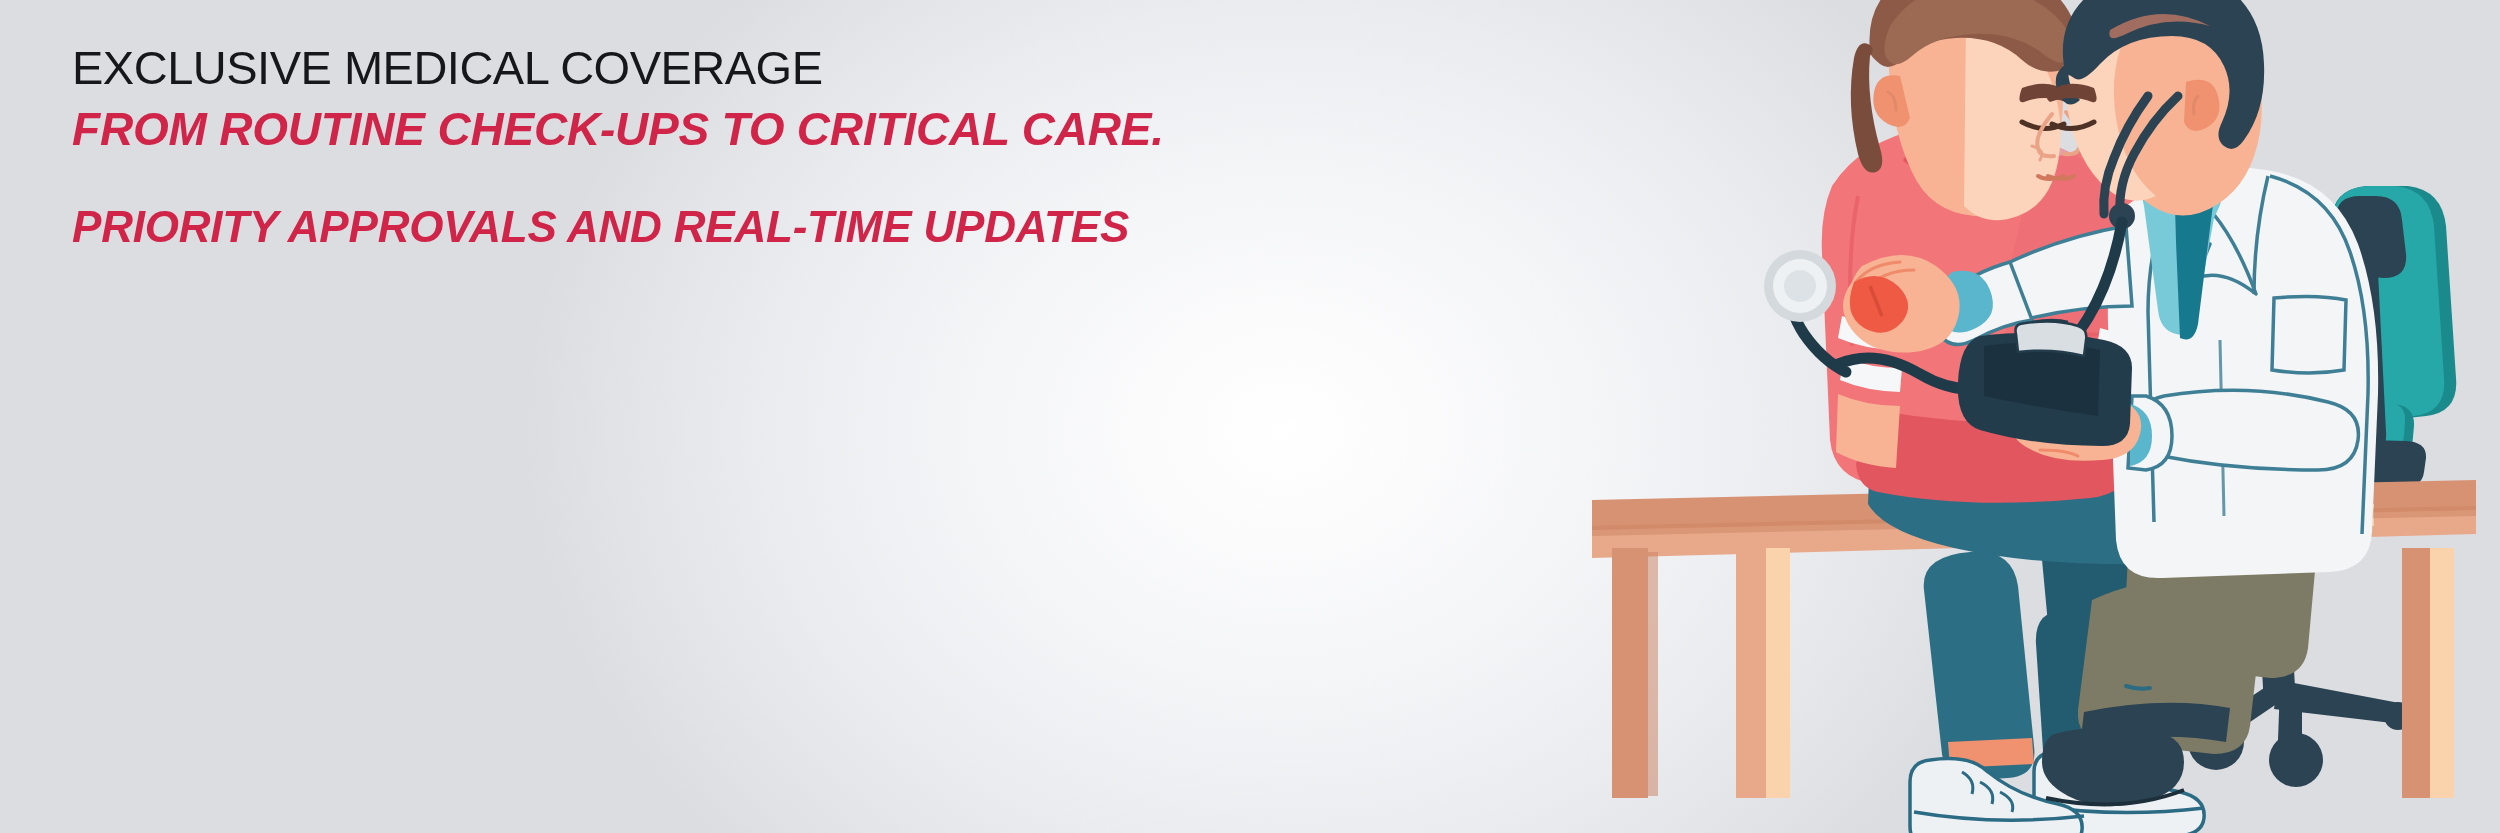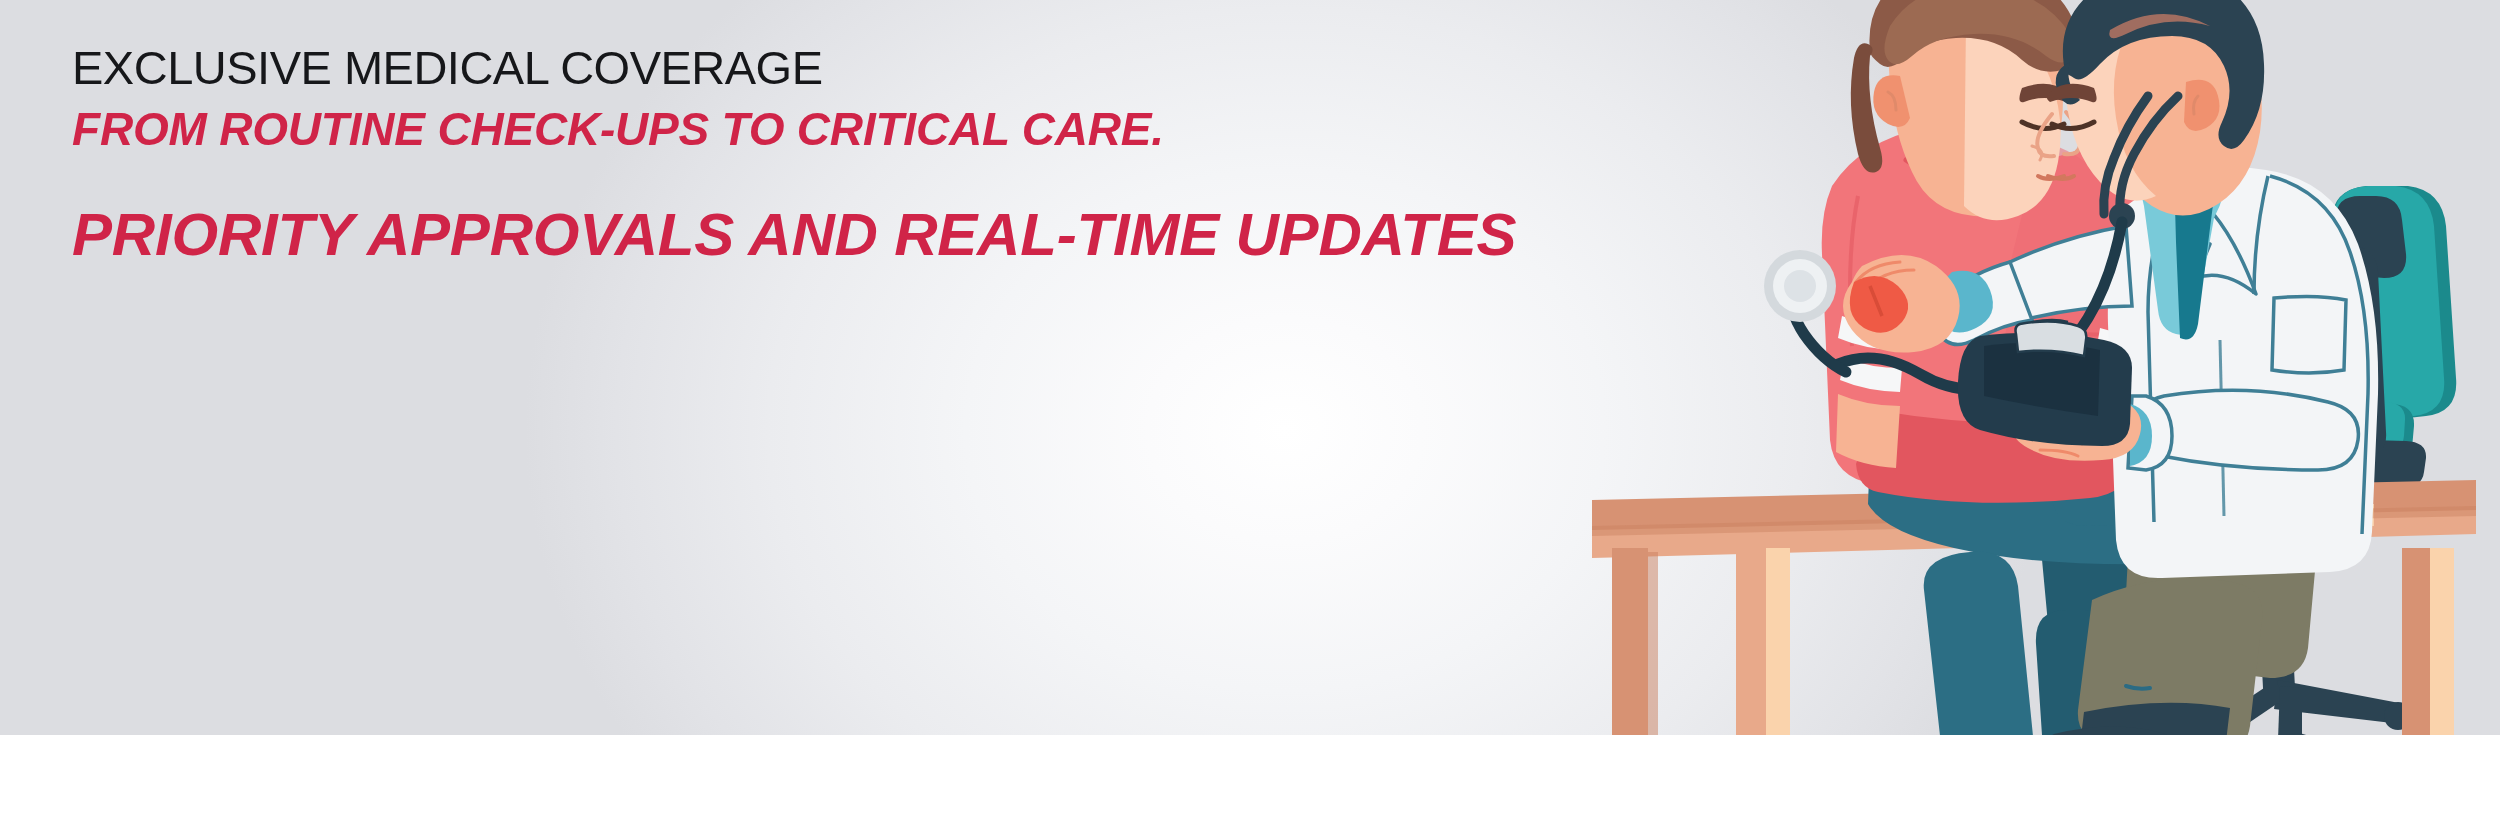--- a/index.html
+++ b/index.html
@@ -3,21 +3,21 @@
 <meta charset="utf-8">
 <style>
   html, body {
     margin: 0;
     padding: 0;
     background: #ffffff;
   }
   #banner {
     position: relative;
     width: 2500px;
-    height: 735px;
+    height: 833px;
     overflow: hidden;
     font-family: "Liberation Sans", sans-serif;
     background:
       radial-gradient(ellipse 760px 620px at 1285px 430px,
         #ffffff 0%, #fbfbfc 18%, #f4f5f7 42%, #ebecef 68%, #e2e3e7 88%, #dcdde1 100%),
       linear-gradient(105deg, #d9dadd 0%, #e2e3e6 35%, #eceef1 60%, #e6e7ea 100%);
   }
   
   #headline {
     position: absolute;
@@ -39,21 +39,21 @@
   .hl-accent {
     font-size: 46px;
     font-weight: 700;
     font-style: italic;
     color: #d02448;
     letter-spacing: -0.2px;
     margin-top: 15px;
   }
   .hl-gap { height: 53px; }
   .hl-accent2 {
-    font-size: 60px;
+    font-size: 44px;
     font-weight: 700;
     font-style: italic;
     color: #d02448;
     letter-spacing: -0.2px;
     margin-bottom: 13px;
   }
   .hl-plain2 {
     font-size: 47px;
     font-weight: 400;
     color: #16171a;

